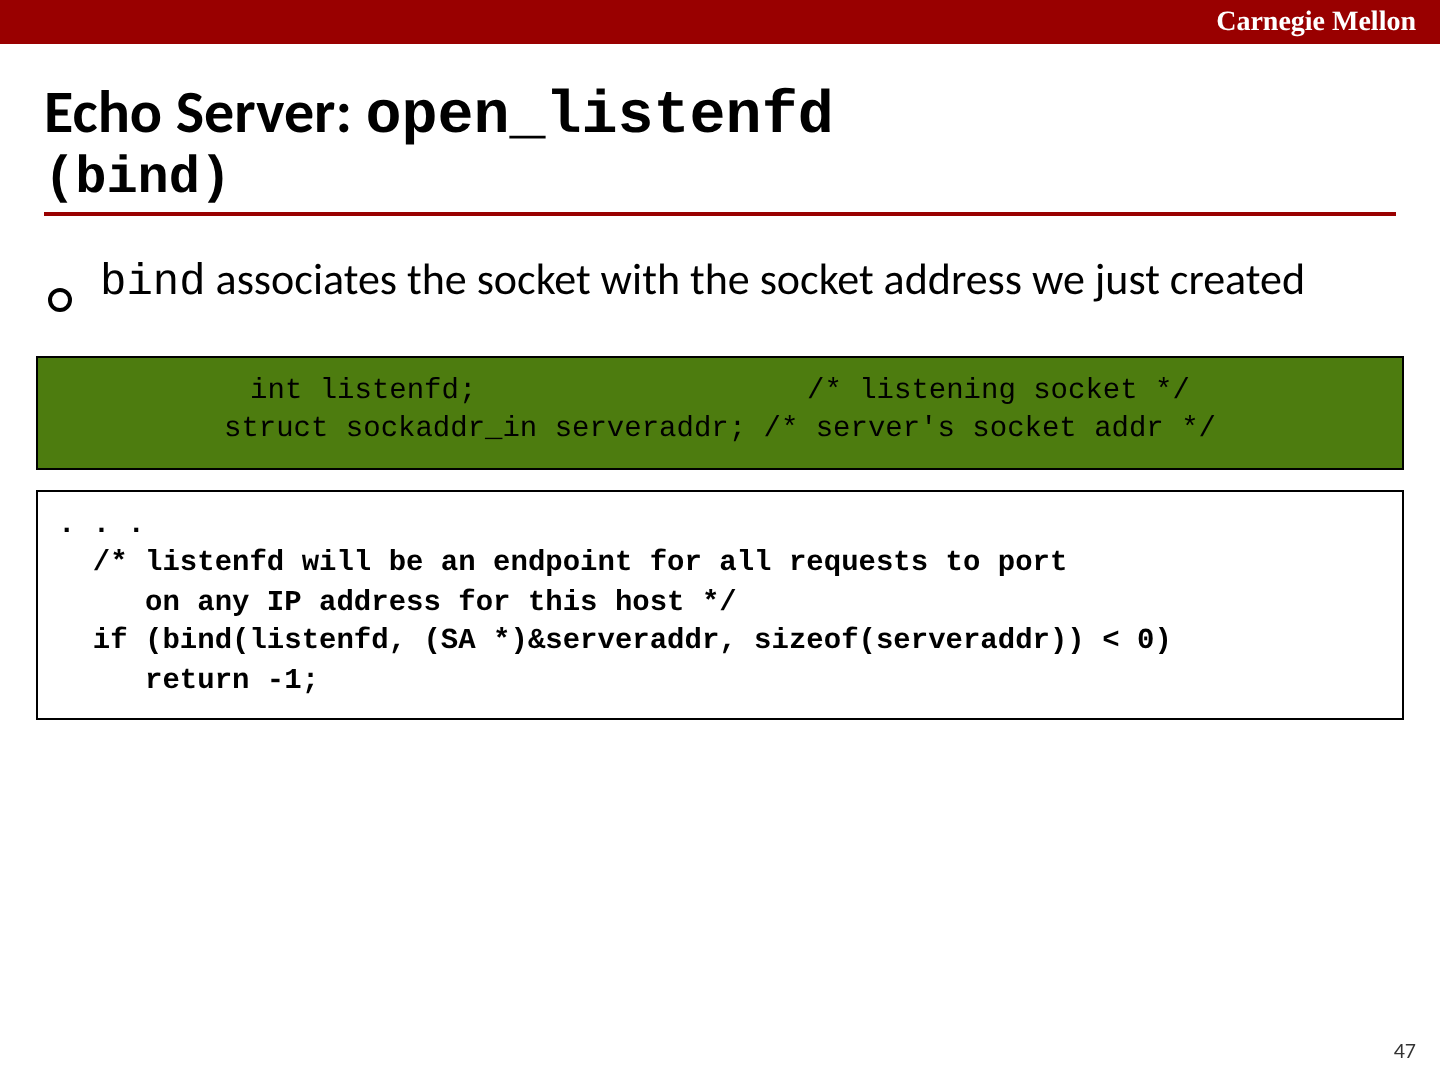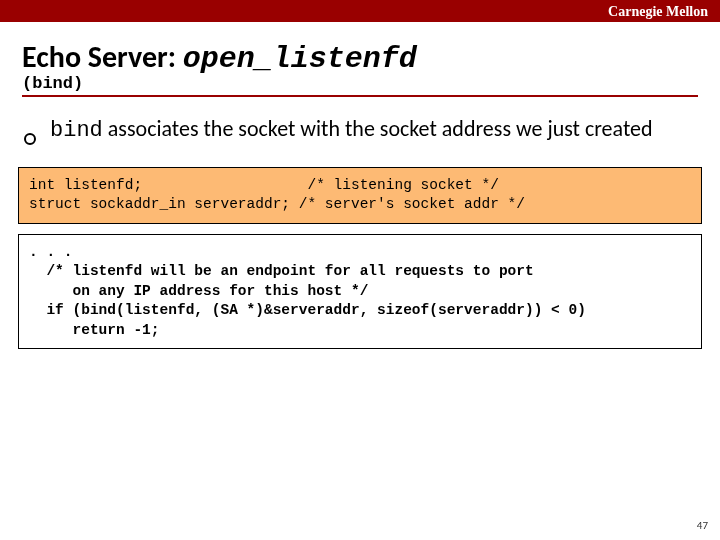--- a/index.html
+++ b/index.html
@@ -31,26 +31,25 @@
   }
   h1 {
     font-size: 30px;
     font-weight: bold;
     color: #000;
     margin-top: 6px;
   }
   h1 .mono {
     font-family: "Courier New", monospace;
     font-weight: bold;
-    font-style: italic;
   }
   .subtitle {
     font-family: "Courier New", monospace;
     font-weight: bold;
-    font-size: 17px;
+    font-size: 26px;
     color: #000;
     margin-top: -2px;
   }
   .title-rule {
     border: none;
     border-top: 2px solid #990000;
     margin-top: 2px;
     margin-bottom: 18px;
   }
   .bullet-row {
@@ -80,21 +79,22 @@
     border: 1px solid #000;
     padding: 8px 10px;
     font-family: "Courier New", monospace;
     font-size: 14.5px;
     line-height: 1.35;
     white-space: pre;
     margin: 0 -4px 10px -4px;
     overflow: hidden;
   }
   .codebox.yellow {
-    background: #fdba74;
+    background: #4d7c0f;
+    text-align: center;
   }
   .codebox.white {
     background: #fff;
     font-weight: bold;
   }
   .pagenum {
     position: absolute;
     bottom: 8px;
     right: 12px;
     font-size: 11px;

